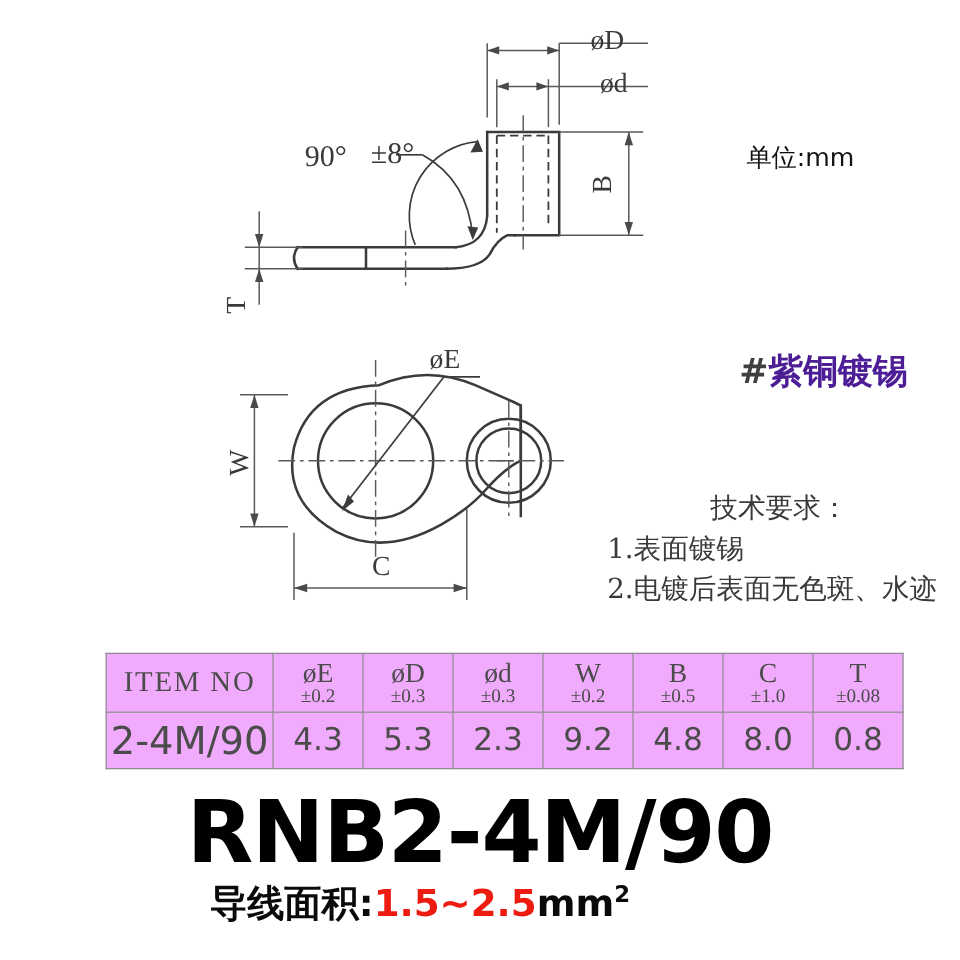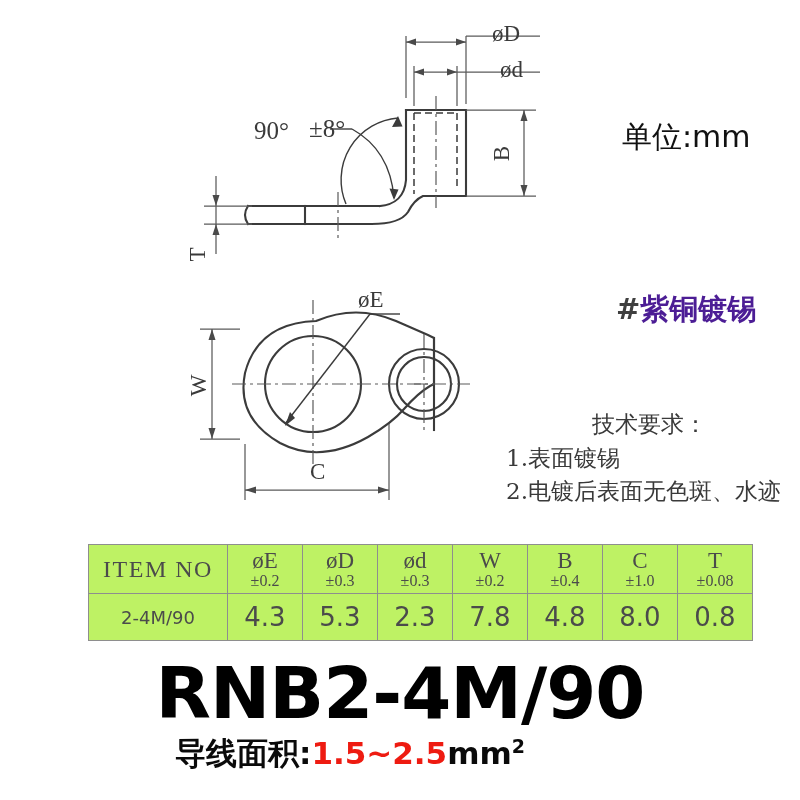--- a/index.html
+++ b/index.html
@@ -57,21 +57,21 @@
     line-height: 1;
     margin-left: 32px;
   }
 
   
   #unit-note {
     position: absolute;
     left: 622px;
     top: 117px;
     font-family: "DejaVu Sans", sans-serif;
-    font-size: 30px;
+    font-size: 21px;
     color: #111111;
     white-space: nowrap;
     letter-spacing: 0px;
   }
   #material-note {
     position: absolute;
     left: 616px;
     top: 290px;
     font-family: "DejaVu Sans", sans-serif;
     font-size: 29px;
@@ -92,21 +92,21 @@
     white-space: nowrap;
   }
   #tech-block .tech-title { padding-left: 12px; text-align: center; }
 
   
   #spec-table {
     position: absolute;
     left: 88px;
     top: 544px;
     border-collapse: collapse;
-    background: #bef264;
+    background: #f0abfc;
   }
   #spec-table td {
     border: 1.4px solid #8e8e8e;
     text-align: center;
     vertical-align: middle;
     color: #4b4b4b;
     padding: 0;
   }
   #spec-table .hd-item {
     width: 138px;
@@ -119,21 +119,21 @@
     width: 74px;
     height: 48px;
     font-family: "Liberation Serif", serif;
     line-height: 1.05;
   }
   #spec-table .hd .sym { display: block; font-size: 23px; }
   #spec-table .hd .tol { display: block; font-size: 16px; }
   #spec-table .val-item {
     height: 46px;
     font-family: "DejaVu Sans", sans-serif;
-    font-size: 18px;
+    font-size: 32px;
   }
   #spec-table .val {
     height: 46px;
     font-family: "DejaVu Sans", sans-serif;
     font-size: 26px;
   }
 
   
   #model-title {
     position: absolute;
@@ -330,37 +330,37 @@
         <td class="hd">
           <span class="sym">ød</span>
           <span class="tol">±0.3</span>
         </td>
         <td class="hd">
           <span class="sym">W</span>
           <span class="tol">±0.2</span>
         </td>
         <td class="hd">
           <span class="sym">B</span>
-          <span class="tol">±0.4</span>
+          <span class="tol">±0.5</span>
         </td>
         <td class="hd">
           <span class="sym">C</span>
           <span class="tol">±1.0</span>
         </td>
         <td class="hd">
           <span class="sym">T</span>
           <span class="tol">±0.08</span>
         </td>
       </tr>
       <tr>
         <td class="val-item">2-4M/90</td>
         <td class="val">4.3</td>
         <td class="val">5.3</td>
         <td class="val">2.3</td>
-        <td class="val">7.8</td>
+        <td class="val">9.2</td>
         <td class="val">4.8</td>
         <td class="val">8.0</td>
         <td class="val">0.8</td>
       </tr>
     </tbody>
   </table>
 
   <div id="model-title">RNB2-4M/90</div>
 
   <div id="wire-spec">

